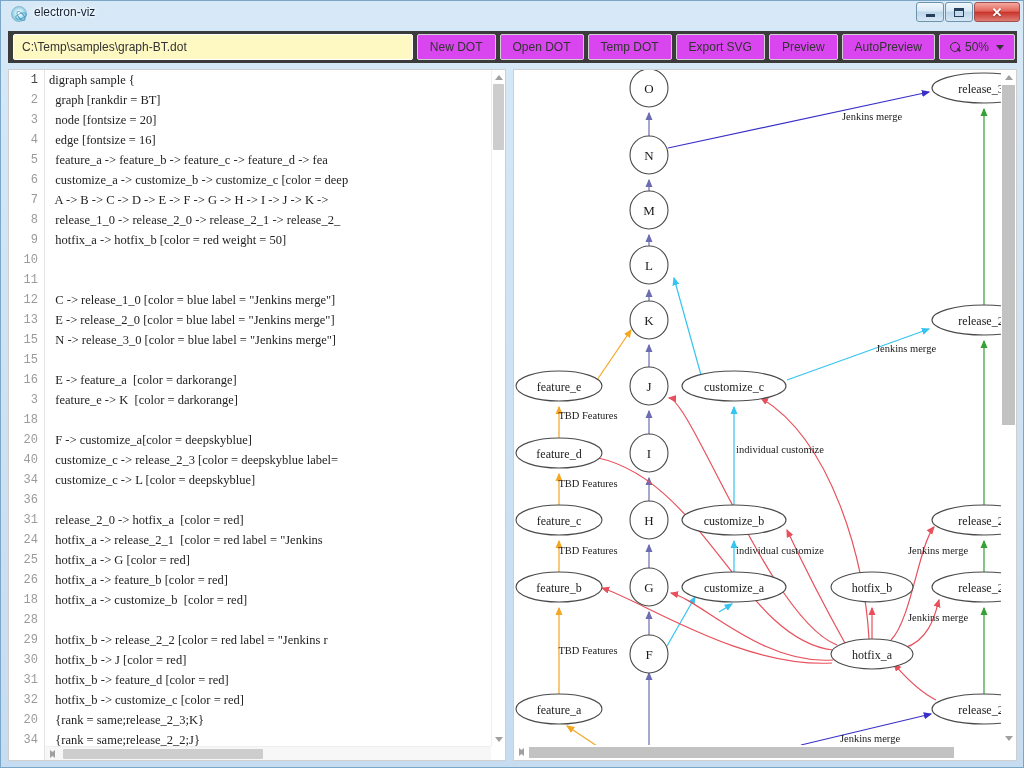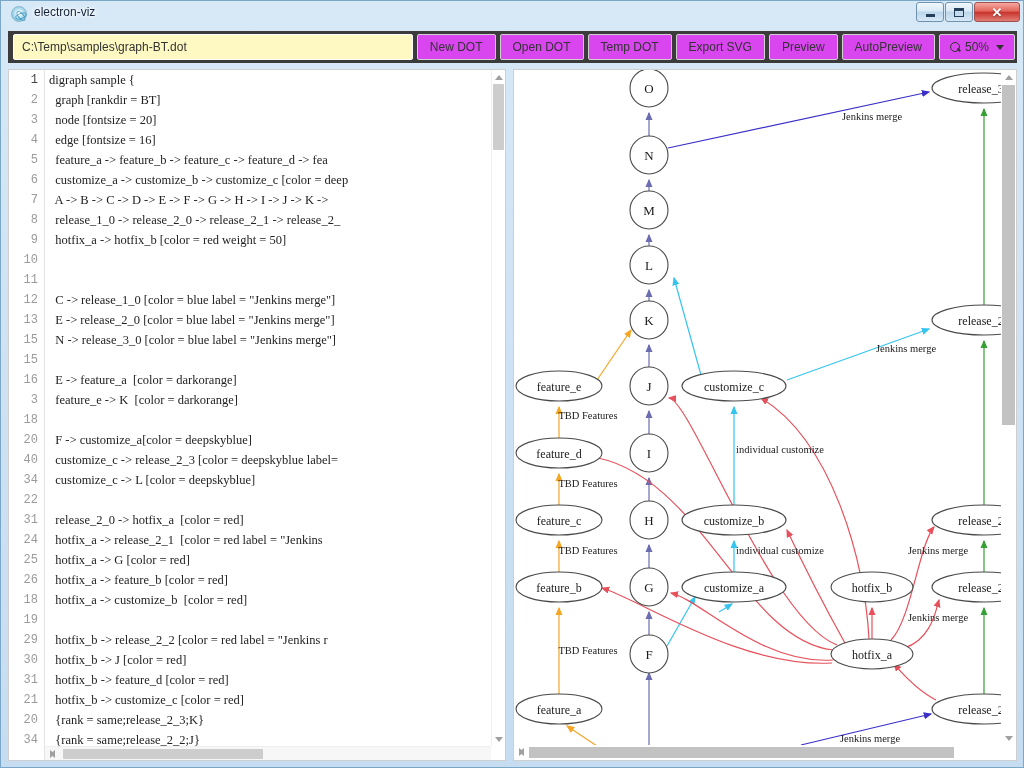--- a/index.html
+++ b/index.html
@@ -198,31 +198,31 @@
         <div>12</div>
         <div>13</div>
         <div>15</div>
         <div>15</div>
         <div>16</div>
         <div>3</div>
         <div>18</div>
         <div>20</div>
         <div>40</div>
         <div>34</div>
-        <div>22</div>
+        <div>36</div>
         <div>31</div>
         <div>24</div>
         <div>25</div>
         <div>26</div>
         <div>18</div>
-        <div>19</div>
+        <div>28</div>
         <div>29</div>
         <div>30</div>
         <div>31</div>
-        <div>21</div>
+        <div>32</div>
         <div>20</div>
         <div>34</div>
       </div>
     <div class="code" id="code"><div>digraph sample {</div><div>  graph [rankdir = BT]</div><div>  node [fontsize = 20]</div><div>  edge [fontsize = 16]</div><div>  feature_a -&gt; feature_b -&gt; feature_c -&gt; feature_d -&gt; fea</div><div>  customize_a -&gt; customize_b -&gt; customize_c [color = deep</div><div>  A -&gt; B -&gt; C -&gt; D -&gt; E -&gt; F -&gt; G -&gt; H -&gt; I -&gt; J -&gt; K -&gt; </div><div>  release_1_0 -&gt; release_2_0 -&gt; release_2_1 -&gt; release_2_</div><div>  hotfix_a -&gt; hotfix_b [color = red weight = 50]</div><div></div><div></div><div>  C -&gt; release_1_0 [color = blue label = "Jenkins merge"]</div><div>  E -&gt; release_2_0 [color = blue label = "Jenkins merge"]</div><div>  N -&gt; release_3_0 [color = blue label = "Jenkins merge"]</div><div></div><div>  E -&gt; feature_a  [color = darkorange]</div><div>  feature_e -&gt; K  [color = darkorange]</div><div></div><div>  F -&gt; customize_a[color = deepskyblue]</div><div>  customize_c -&gt; release_2_3 [color = deepskyblue label=</div><div>  customize_c -&gt; L [color = deepskyblue]</div><div></div><div>  release_2_0 -&gt; hotfix_a  [color = red]</div><div>  hotfix_a -&gt; release_2_1  [color = red label = "Jenkins</div><div>  hotfix_a -&gt; G [color = red]</div><div>  hotfix_a -&gt; feature_b [color = red]</div><div>  hotfix_a -&gt; customize_b  [color = red]</div><div></div><div>  hotfix_b -&gt; release_2_2 [color = red label = "Jenkins r</div><div>  hotfix_b -&gt; J [color = red]</div><div>  hotfix_b -&gt; feature_d [color = red]</div><div>  hotfix_b -&gt; customize_c [color = red]</div><div>  {rank = same;release_2_3;K}</div><div>  {rank = same;release_2_2;J}</div></div>
     <div class="ed-vscroll">
       <div class="sb-arrow" style="top:0">
           <div class="tri-up"></div>
         </div>
       <div class="ed-vthumb"></div>
       <div class="sb-arrow" style="bottom:0">

